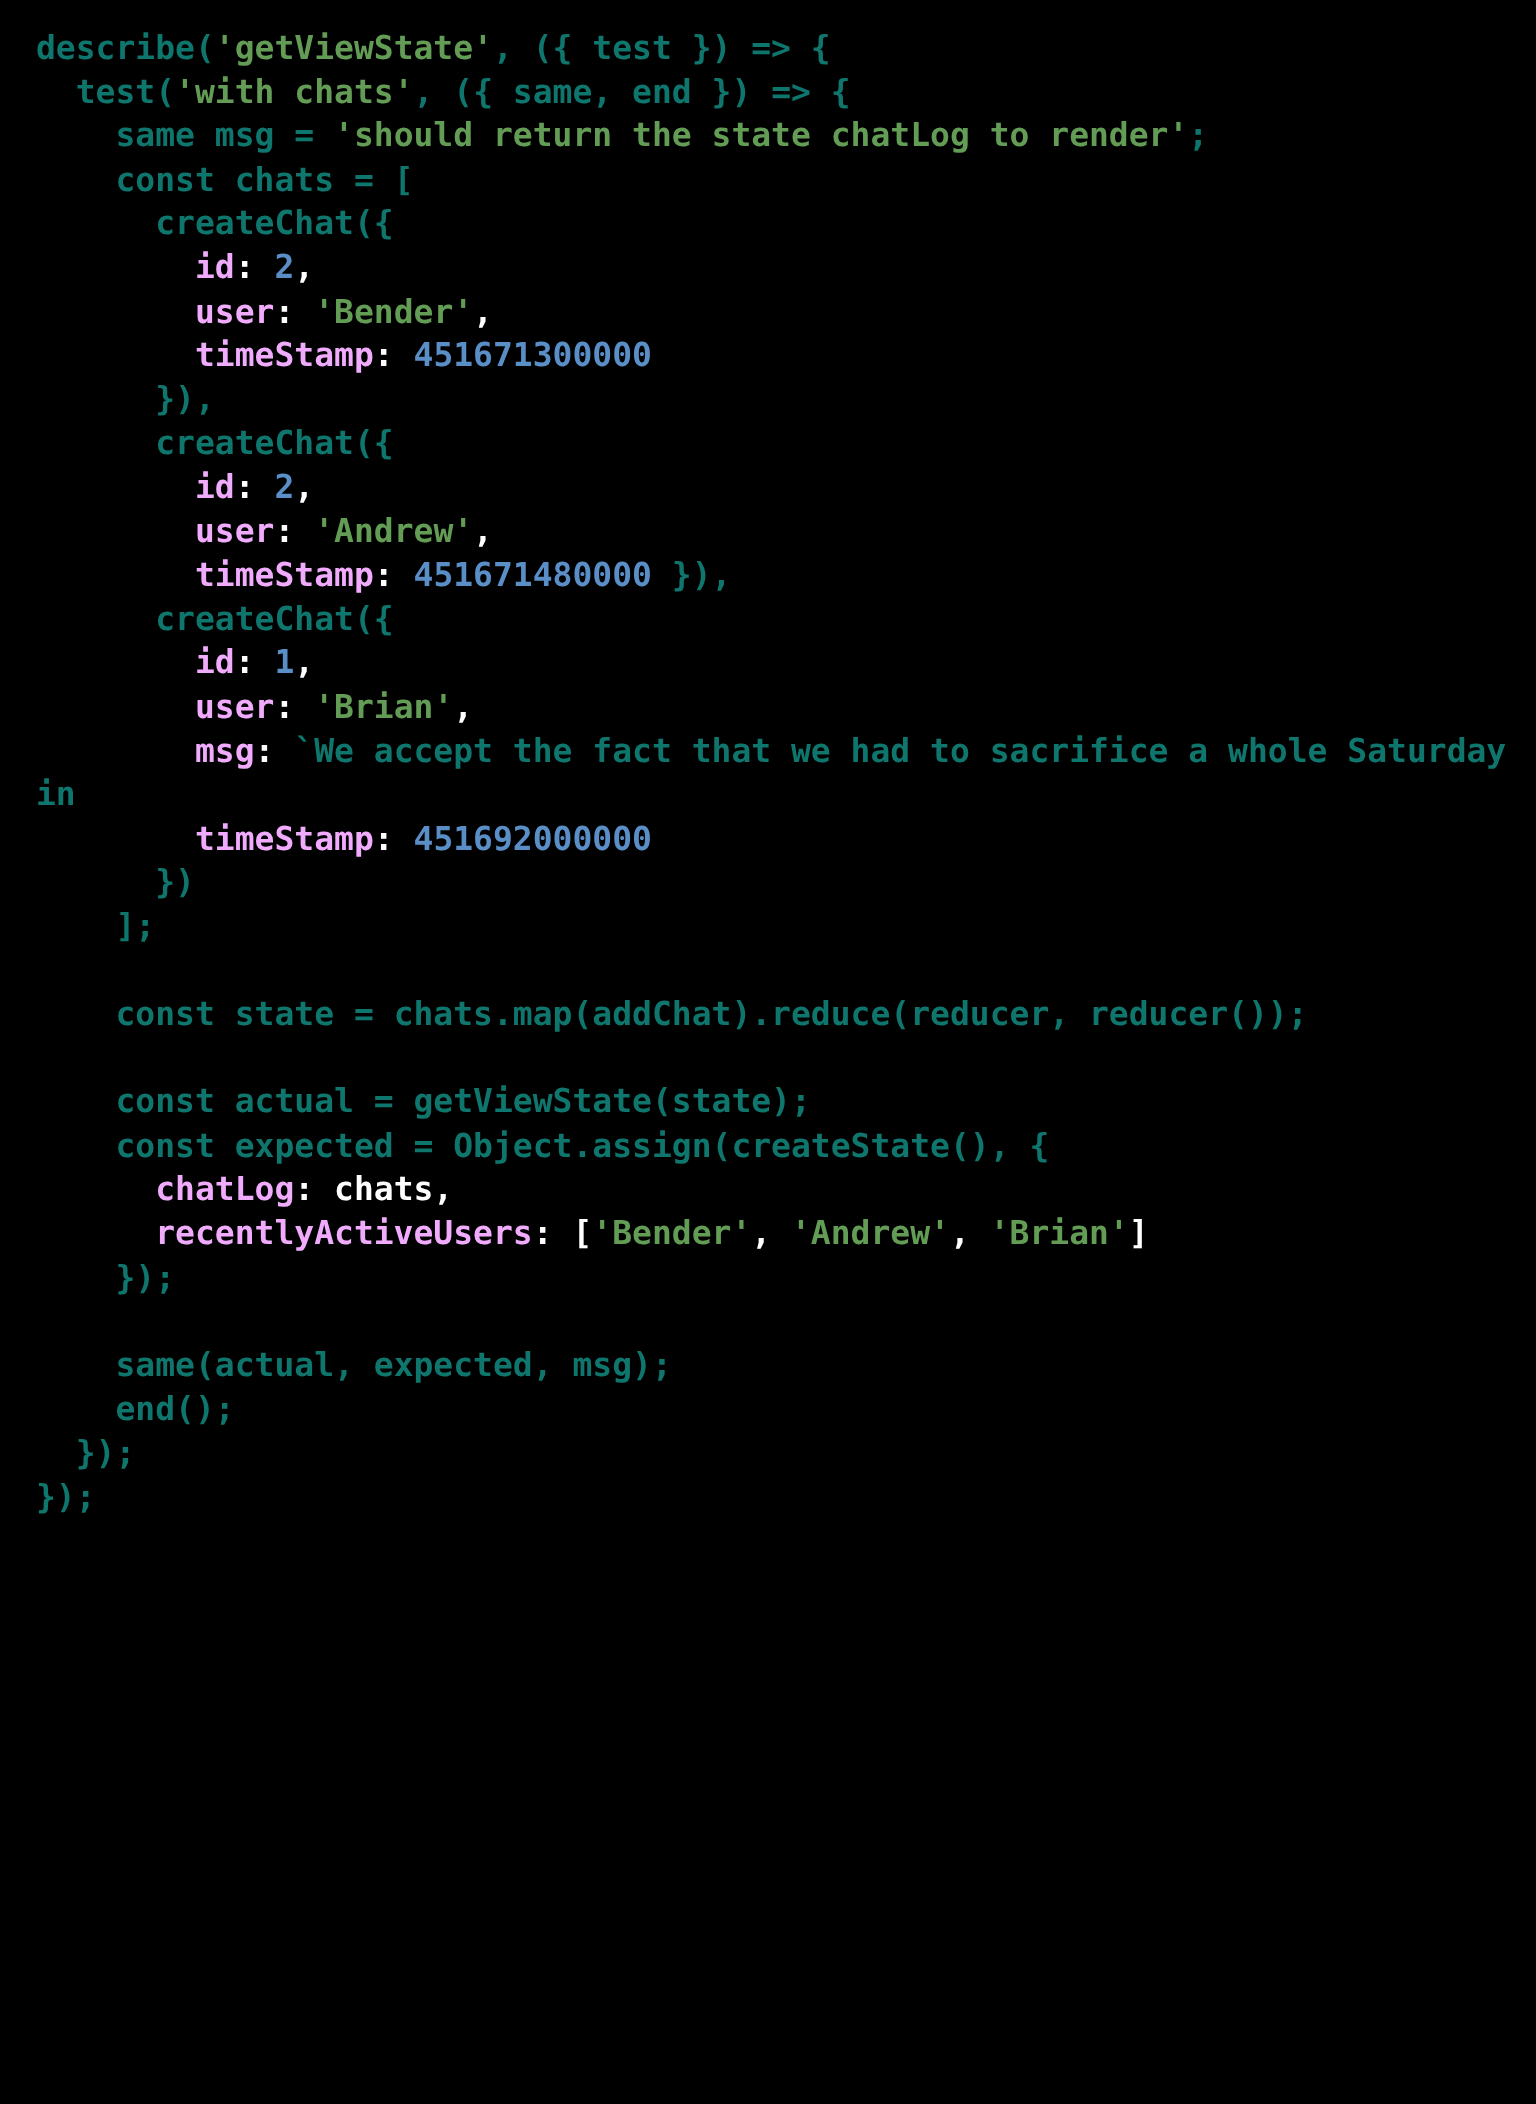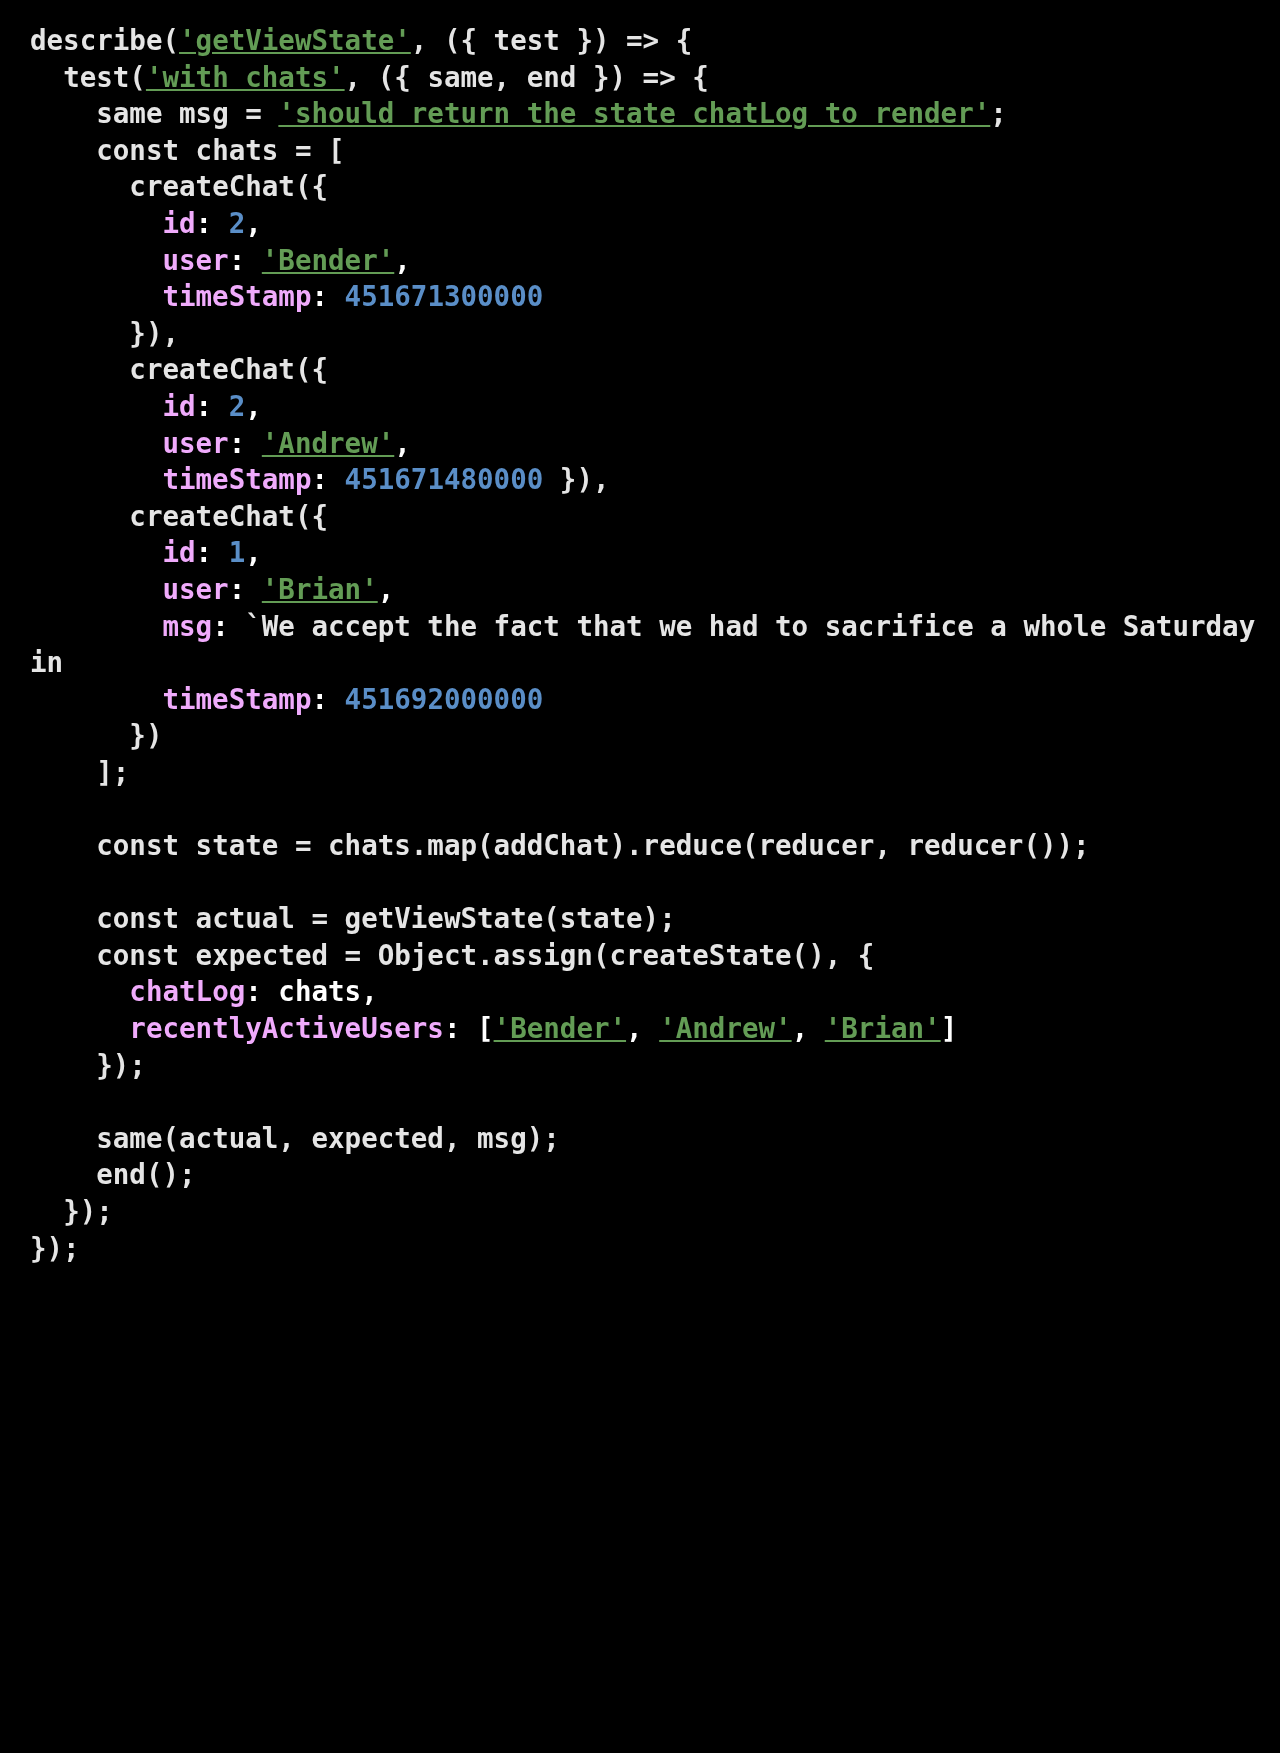--- a/index.html
+++ b/index.html
@@ -33,21 +33,21 @@
   }
   .code-line.blank {
     white-space: pre;
   }
   .tok-plain   { color: #ffffff; }
   .tok-string  { color: #639c55; }
   .tok-key     { color: #d79c80; }
   .tok-number  { color: #5a8ec7; }
   .tok-punct   { color: #ffffff; }
 </style>
-<style>#code-block{background:#000000;}.tok-plain{color:#e5e5e5;}.tok-string{color:#639c55;text-decoration:underline;}.tok-key{color:#f0abfc;}.tok-number{color:#5a8ec7;}.tok-punct{color:#ffffff;}</style></head>
+<style>#code-block{background:#000000;}.tok-plain{color:#0f766e;}.tok-string{color:#639c55;}.tok-key{color:#f0abfc;}.tok-number{color:#5a8ec7;}.tok-punct{color:#ffffff;}</style></head>
 <body>
 
 <div id="code-block">
     <div class="code-line"><span class="tok-plain">describe(</span><span class="tok-string">'getViewState'</span><span class="tok-plain">, ({ test }) =&gt; {</span></div>
     <div class="code-line"><span class="tok-plain">  test(</span><span class="tok-string">'with chats'</span><span class="tok-plain">, ({ same, end }) =&gt; {</span></div>
     <div class="code-line"><span class="tok-plain">    same msg = </span><span class="tok-string">'should return the state chatLog to render'</span><span class="tok-plain">;</span></div>
     <div class="code-line"><span class="tok-plain">    const chats = [</span></div>
     <div class="code-line"><span class="tok-plain">      createChat({</span></div>
     <div class="code-line"><span class="tok-plain">        </span><span class="tok-key">id</span><span class="tok-punct">: </span><span class="tok-number">2</span><span class="tok-punct">,</span></div>
     <div class="code-line"><span class="tok-plain">        </span><span class="tok-key">user</span><span class="tok-punct">: </span><span class="tok-string">'Bender'</span><span class="tok-punct">,</span></div>

